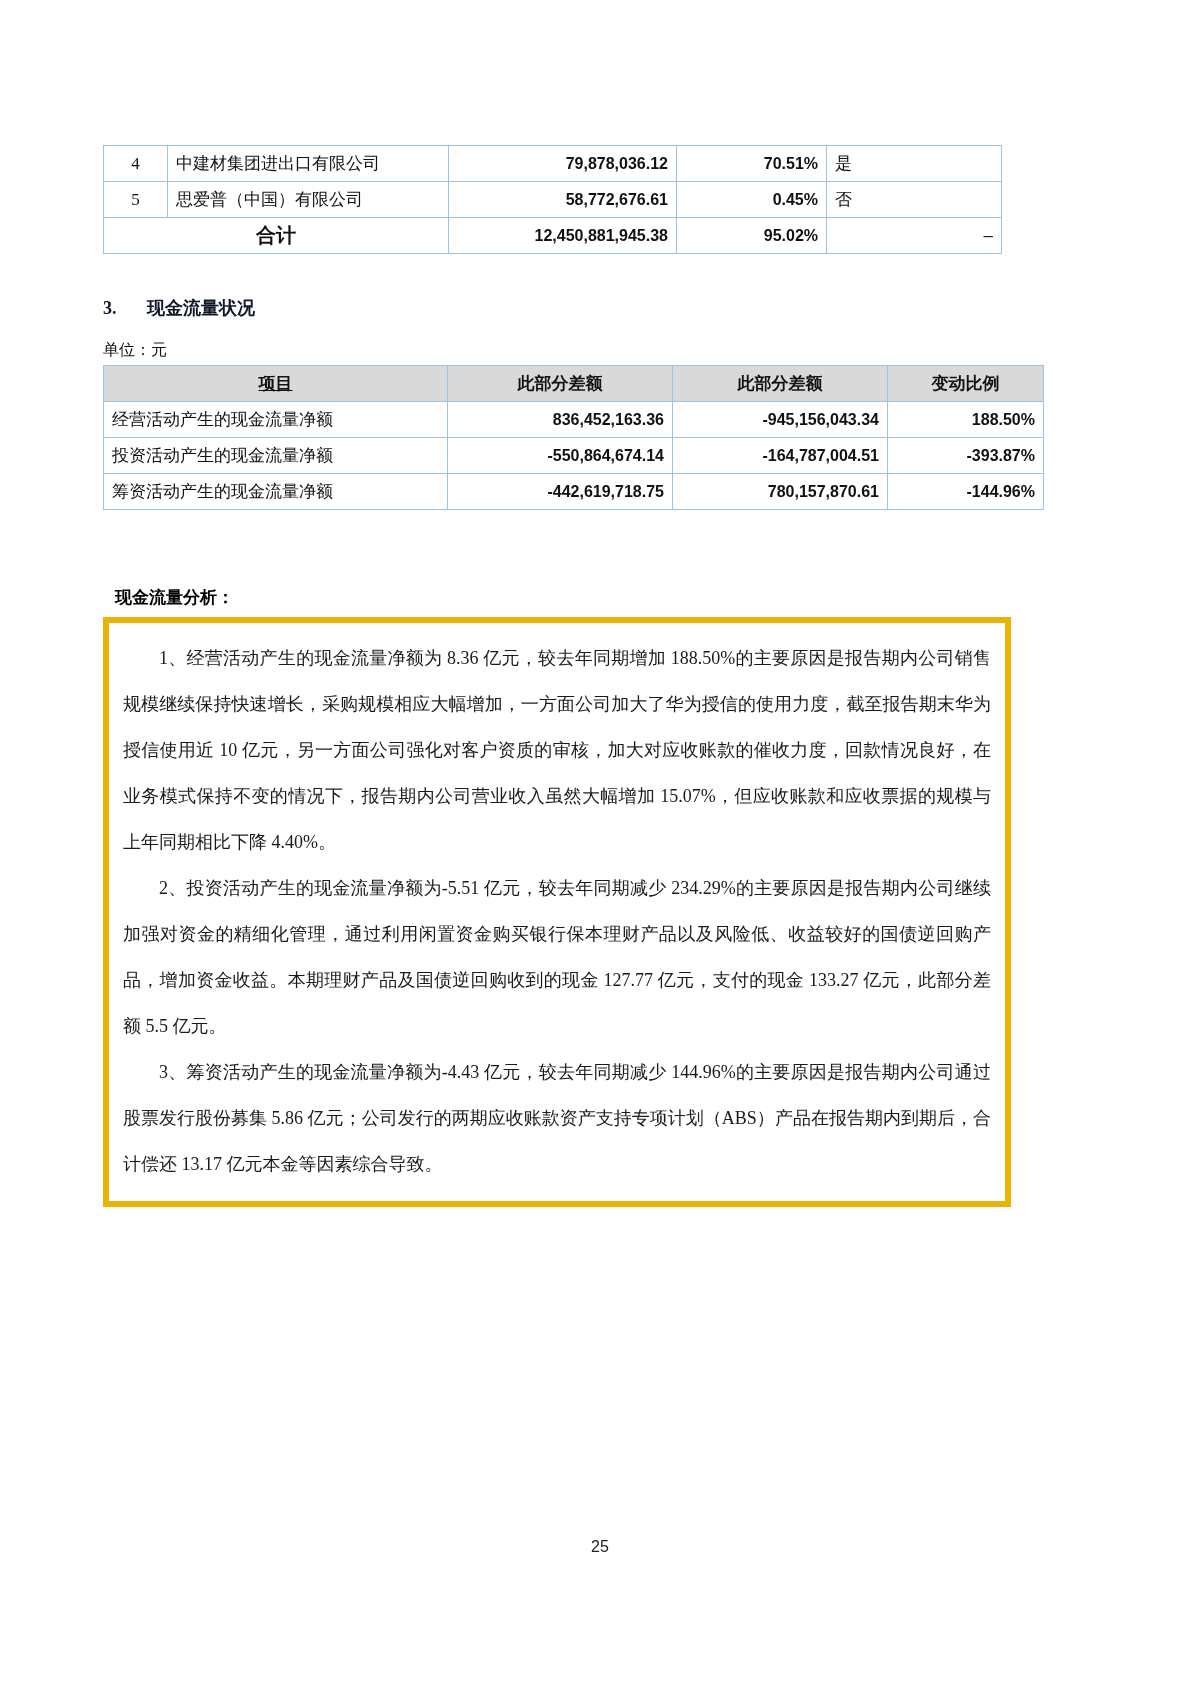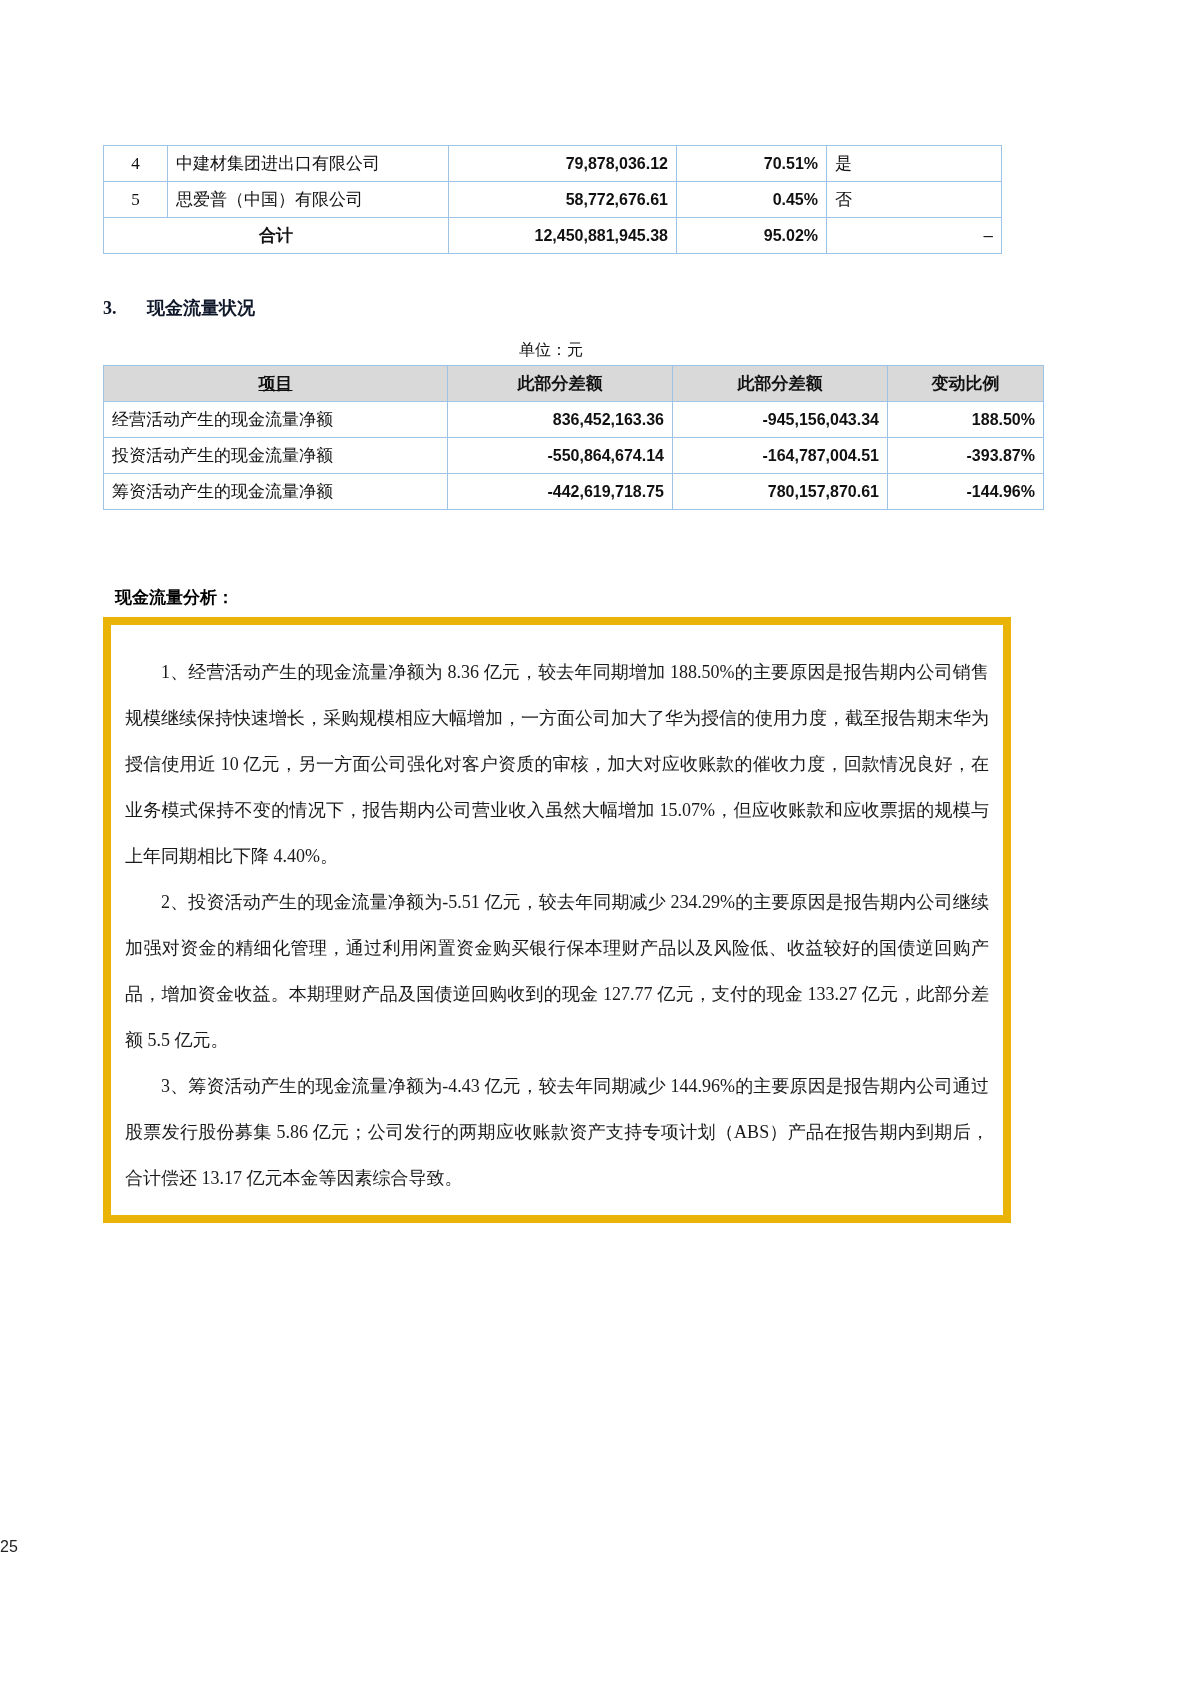--- a/index.html
+++ b/index.html
@@ -48,36 +48,36 @@
   .num {
     text-align: right;
     font-family: "Liberation Sans", sans-serif;
     font-weight: 700;
     font-size: 16px;
     padding-right: 12px;
   }
   .c-total {
     text-align: center;
     font-weight: 700;
-    font-size: 17px;
+    font-size: 20px;
   }
   .c-dash { text-align: right; padding-right: 16px; font-family: "Liberation Sans", sans-serif; }
 
   
   .section-heading {
     margin-top: 42px;
     font-weight: 700;
     font-size: 18px;
     color: #0f172a;
   }
   .section-heading .sec-no { display: inline-block; width: 44px; }
 
   .unit-label {
     margin-top: 20px;
-    text-align: center;
+    text-align: left;
     font-size: 16px;
     padding-right: 2px;
   }
 
   
   .cash-tbl { margin-top: 4px; }
   .cash-tbl th {
     background: #d9d9d9;
     font-weight: 700;
     text-align: center;
@@ -93,40 +93,40 @@
   
   .analysis-heading {
     margin-top: 76px;
     font-weight: 700;
     font-size: 17px;
     color: #000;
     padding-left: 12px;
   }
   .analysis-box {
     margin-top: 8px;
-    border: 8px solid #eab308;
-    padding: 24px 14px 14px 14px;
+    border: 6px solid #eab308;
+    padding: 12px 14px 14px 14px;
     width: 908px;
     margin-left: 0;
   }
   .analysis-box p {
     font-size: 18px;
     line-height: 46px;
     text-align: justify;
     text-indent: 2em;
     color: #1a1a1a;
   }
 
   
   .page-number {
     position: absolute;
     left: 0;
     right: 0;
     top: 1538px;
-    text-align: left;
+    text-align: center;
     font-family: "Liberation Sans", sans-serif;
     font-size: 16px;
     color: #222;
   }
 </style>
 </head>
 <body>
 
 <div class="page">
   <div class="content">

